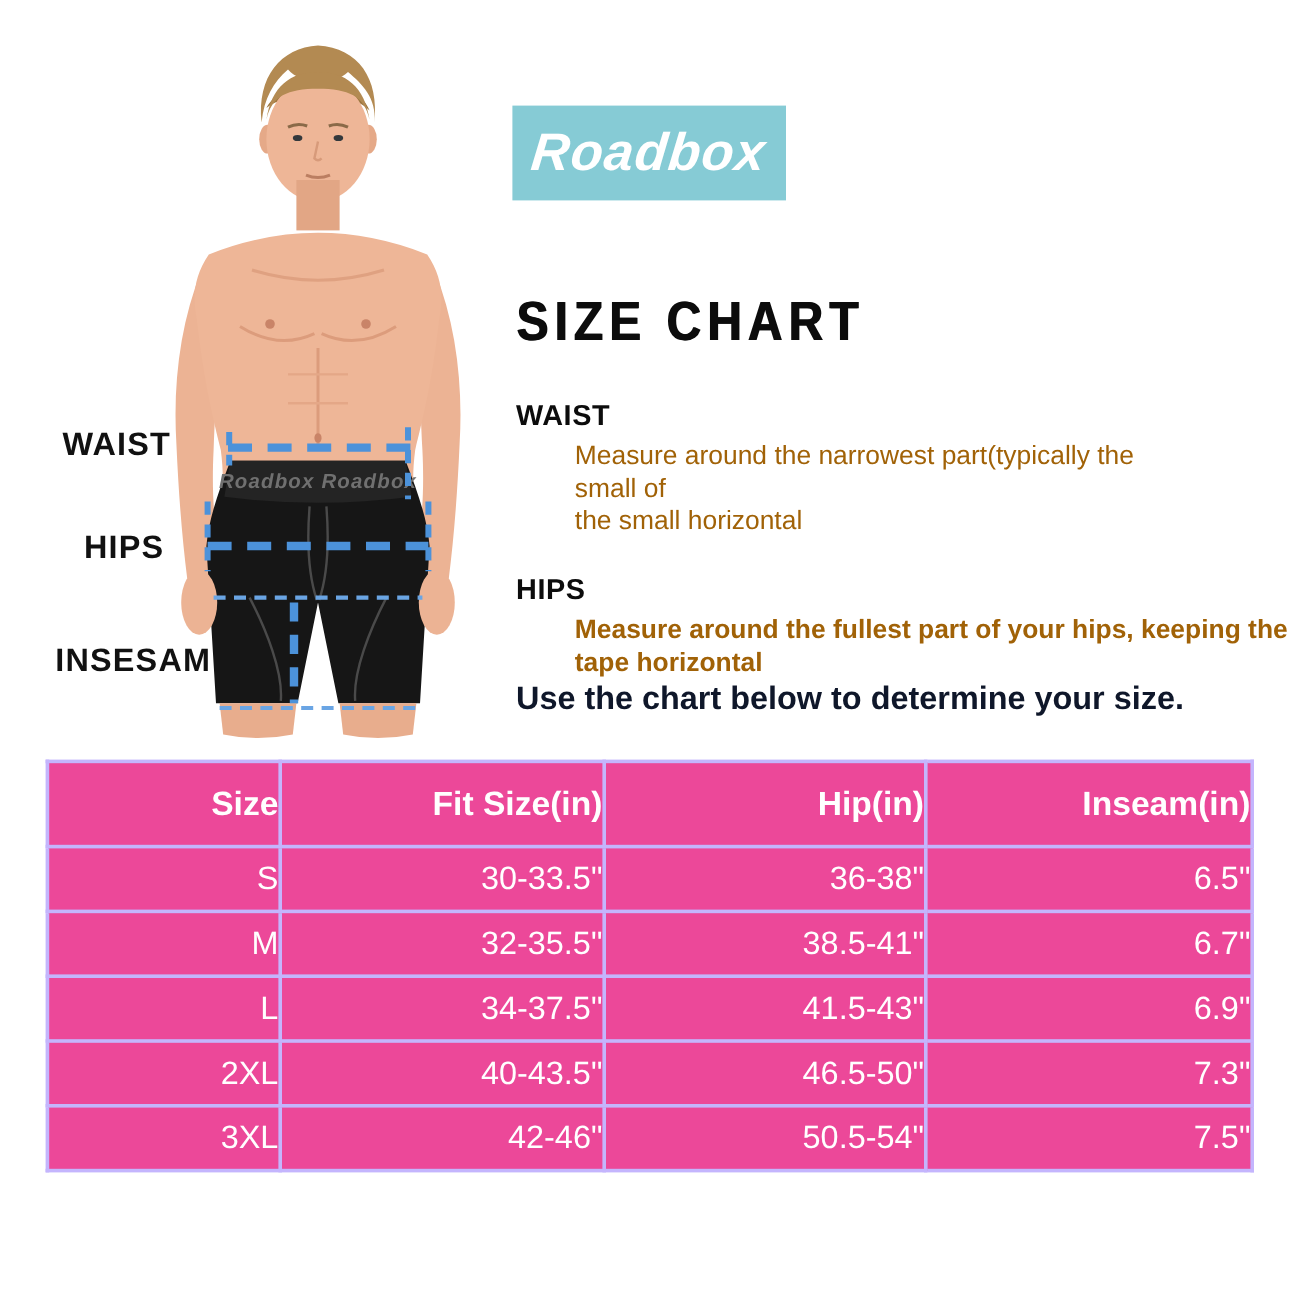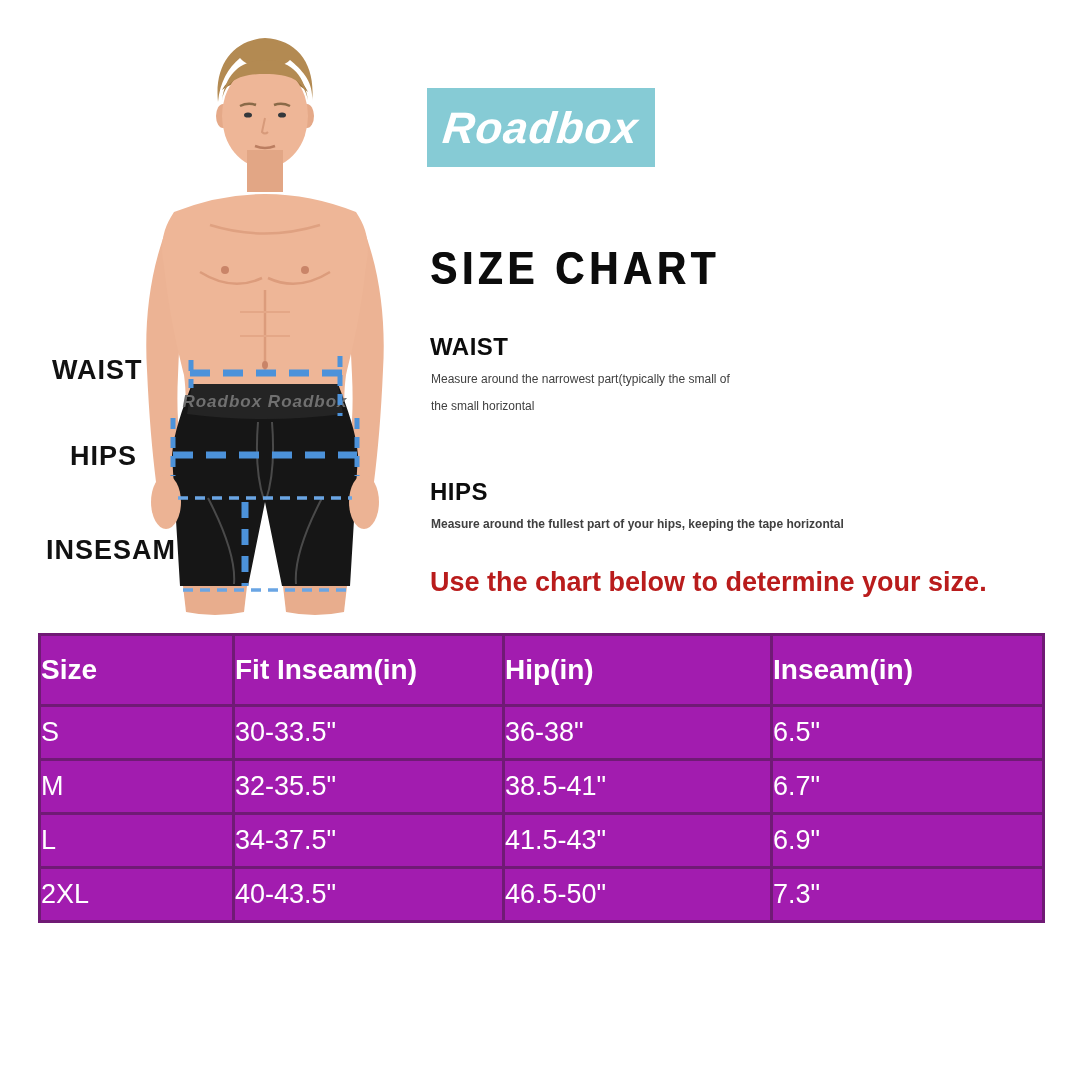--- a/index.html
+++ b/index.html
@@ -31,36 +31,36 @@
   
   .page-title{
     position:absolute;left:430px;top:243px;
     font-size:40px;font-weight:bold;letter-spacing:5px;color:#0c0c0c;
     transform:scaleY(1.15);transform-origin:left top;
     text-shadow:1px 0 0 #0c0c0c;
   }
   .sec-head{position:absolute;font-size:24px;font-weight:bold;color:#0c0c0c;letter-spacing:.5px;}
   #waist-head{left:430px;top:333px;}
   #hips-head{left:430px;top:478px;}
-  .sec-body{position:absolute;font-size:12px;color:#404040;line-height:27px;}
+  .sec-body{position:absolute;font-size:22px;color:#a16207;line-height:27px;margin-left:48px;}
   #waist-body{left:431px;top:366px;width:500px;}
   #hips-body{left:431px;top:511px;width:620px;font-weight:bold;}
   .callout{
     position:absolute;left:430px;top:567px;
-    font-size:27px;font-weight:bold;color:#b91c1c;
+    font-size:27px;font-weight:bold;color:#0f172a;
   }
 
   
   .size-table{
     position:absolute;left:38px;top:633px;width:1004px;
     border-collapse:collapse;table-layout:fixed;
   }
   .size-table td,.size-table th{
-    border:3px solid #701a75;background:#a21caf;color:#ffffff;
-    text-align:left;vertical-align:middle;padding:0;
+    border:3px solid #c4b5fd;background:#ec4899;color:#ffffff;
+    text-align:right;vertical-align:middle;padding:0;
   }
   .size-table th{height:68px;font-size:28px;font-weight:bold;}
   .size-table td{height:51px;font-size:27px;font-weight:normal;}
 </style>
 </head>
 <body>
 
 <svg id="figure-svg" width="390" height="600" viewBox="0 0 390 600" aria-hidden="true">
 
   <path d="M168,82 C164,44 184,20 215,18 C249,20 266,46 262,82
@@ -148,21 +148,21 @@
 <table class="size-table">
   <colgroup>
     <col style="width:194px">
       <col style="width:270px">
       <col style="width:268px">
       <col style="width:272px">
   </colgroup>
   <thead>
     <tr>
       <th>Size</th>
-      <th>Fit Inseam(in)</th>
+      <th>Fit Size(in)</th>
       <th>Hip(in)</th>
       <th>Inseam(in)</th>
     </tr>
   </thead>
   <tbody>
     <tr>
       <td>S</td>
       <td>30-33.5"</td>
       <td>36-38"</td>
       <td>6.5"</td>
@@ -178,14 +178,20 @@
       <td>34-37.5"</td>
       <td>41.5-43"</td>
       <td>6.9"</td>
     </tr>
     <tr>
       <td>2XL</td>
       <td>40-43.5"</td>
       <td>46.5-50"</td>
       <td>7.3"</td>
     </tr>
+    <tr>
+      <td>3XL</td>
+      <td>42-46"</td>
+      <td>50.5-54"</td>
+      <td>7.5"</td>
+    </tr>
   </tbody>
 </table>
 
 </body></html>

